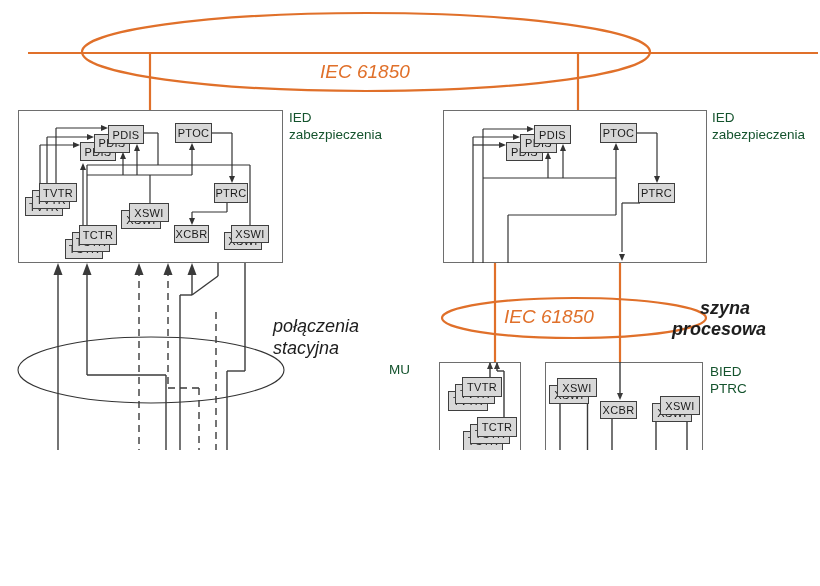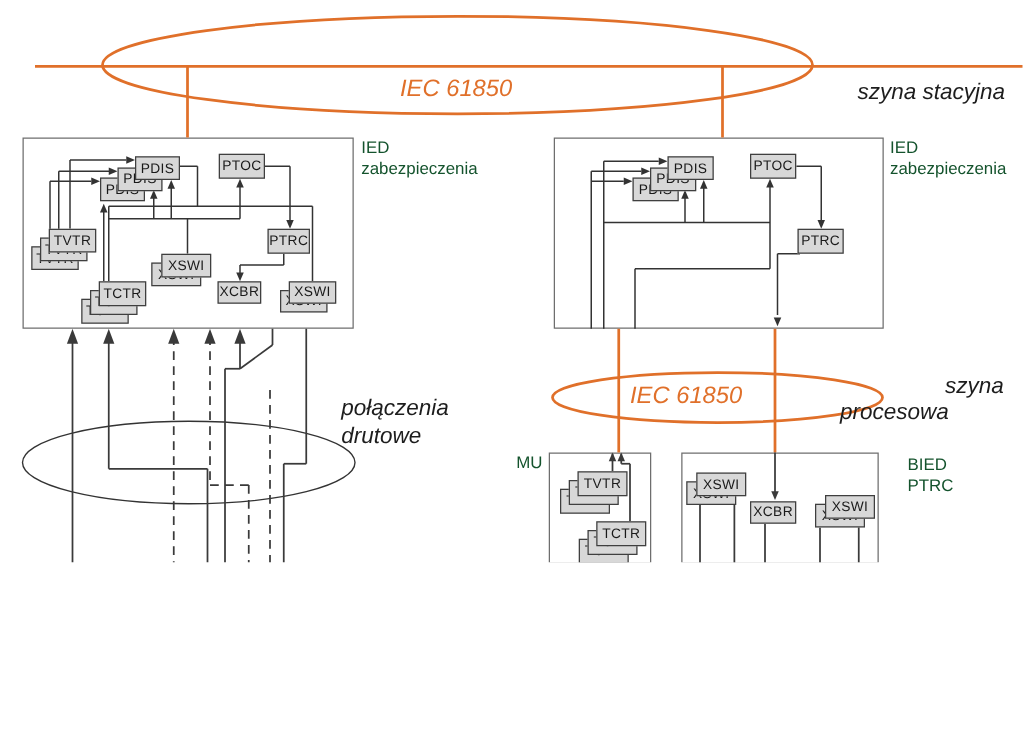--- a/index.html
+++ b/index.html
@@ -203,31 +203,30 @@
       <polygon points="648,502 643.5,490 652.5,490" fill="#3A3A3A"></polygon>
       <polygon points="620,400 617,393 623,393" fill="#3A3A3A"></polygon>
     </svg>
 
   <div class="devbox" style="left:18px;top:110px;width:265px;height:153px;"></div>
   <div class="devbox" style="left:443px;top:110px;width:264px;height:153px;"></div>
   <div class="devbox" style="left:439px;top:362px;width:82px;height:89px;"></div>
   <div class="devbox" style="left:545px;top:362px;width:158px;height:89px;"></div>
 
   <div class="proto" style="left: 320px; top: 61px; color: rgb(224, 112, 42);">IEC 61850</div>
-  <div class="ital" style="left:686px;top:64px;">szyna stacyjna</div>
   <div class="proto" style="left: 504px; top: 306px; color: rgb(224, 112, 42);">IEC 61850</div>
-  <div class="ital" style="left:756px;top:299px;">szyna</div>
-  <div class="ital" style="left:672px;top:320px;">procesowa</div>
+  <div class="ital" style="left:700px;top:299px;font-weight:bold;">szyna</div>
+  <div class="ital" style="left:672px;top:320px;font-weight:bold;">procesowa</div>
   <div class="ital" style="left:273px;top:317px;">połączenia</div>
-  <div class="ital" style="left:273px;top:339px;">drutowe</div>
+  <div class="ital" style="left:273px;top:339px;">stacyjna</div>
 
   <div class="lbl" style="left:289px;top:109px;"><span>IED</span><br><span>zabezpieczenia</span></div>
   <div class="lbl" style="left:712px;top:109px;"><span>IED</span><br><span>zabezpieczenia</span></div>
-  <div class="lbl" style="left:413px;top:361px;">MU</div>
-  <div class="lbl" style="left:710px;top:363px;margin-left:16px;"><span>BIED</span><br><span>PTRC</span></div>
+  <div class="lbl" style="left:389px;top:361px;">MU</div>
+  <div class="lbl" style="left:710px;top:363px;"><span>BIED</span><br><span>PTRC</span></div>
 <div class="lnbox" style="left: 80px; top: 142px; width: 36px; height: 19px; background: rgb(216, 216, 216); border-color: rgb(63, 63, 63);">PDIS</div>
     <div class="lnbox" style="left: 94px; top: 133.5px; width: 36px; height: 19px; background: rgb(216, 216, 216); border-color: rgb(63, 63, 63);">PDIS</div>
     <div class="lnbox" style="left: 108px; top: 125px; width: 36px; height: 19px; background: rgb(216, 216, 216); border-color: rgb(63, 63, 63);">PDIS</div>
     <div class="lnbox" style="left: 175px; top: 123px; width: 37px; height: 20px; background: rgb(216, 216, 216); border-color: rgb(63, 63, 63);">PTOC</div>
     <div class="lnbox" style="left: 214px; top: 183px; width: 34px; height: 20px; background: rgb(216, 216, 216); border-color: rgb(63, 63, 63);">PTRC</div>
     <div class="lnbox" style="left: 25px; top: 197px; width: 38px; height: 19px; background: rgb(216, 216, 216); border-color: rgb(63, 63, 63);">TVTR</div>
     <div class="lnbox" style="left: 32px; top: 190px; width: 38px; height: 19px; background: rgb(216, 216, 216); border-color: rgb(63, 63, 63);">TVTR</div>
     <div class="lnbox" style="left: 39px; top: 183px; width: 38px; height: 19px; background: rgb(216, 216, 216); border-color: rgb(63, 63, 63);">TVTR</div>
     <div class="lnbox" style="left: 121px; top: 210px; width: 40px; height: 19px; background: rgb(216, 216, 216); border-color: rgb(63, 63, 63);">XSWI</div>
     <div class="lnbox" style="left: 129px; top: 203px; width: 40px; height: 19px; background: rgb(216, 216, 216); border-color: rgb(63, 63, 63);">XSWI</div>

